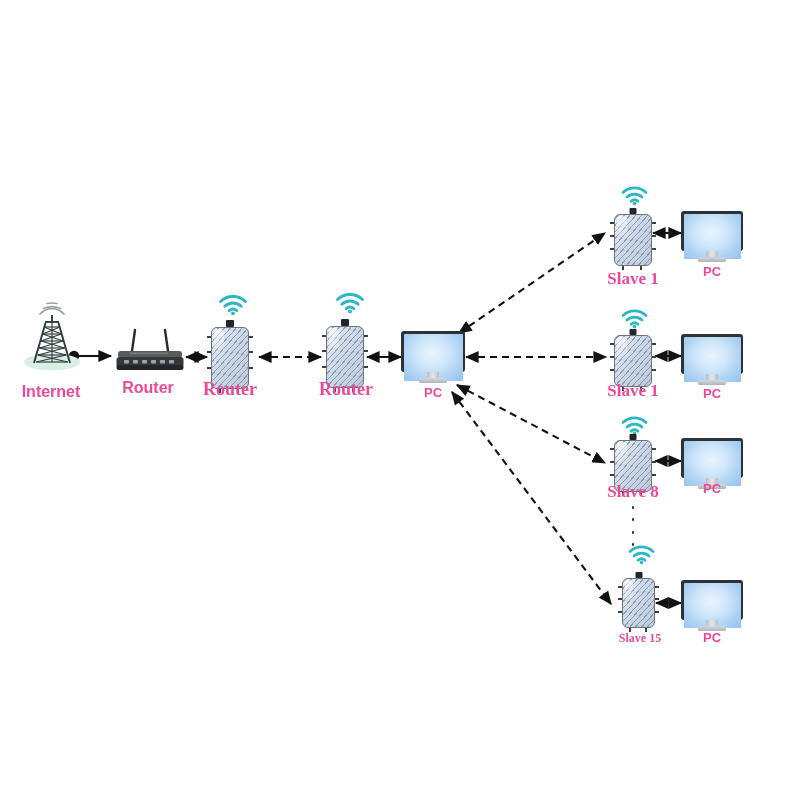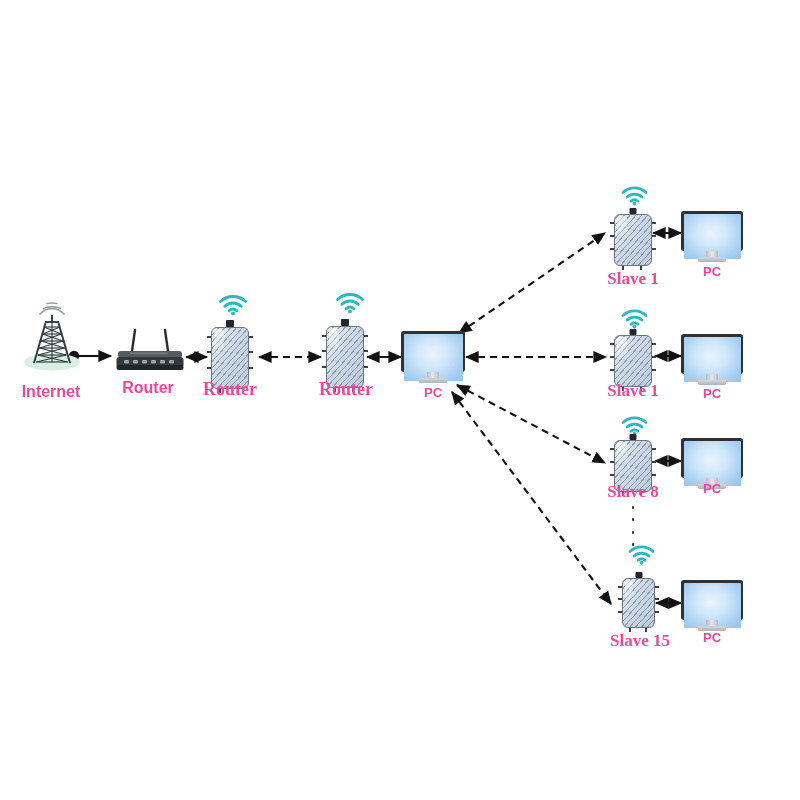--- a/index.html
+++ b/index.html
@@ -364,21 +364,21 @@
     <div class="stub" style="left:-4px;top:20px;width:5px;height:1.5px;"></div>
     <div class="stub" style="left:-4px;top:33px;width:5px;height:1.5px;"></div>
     <div class="stub" style="right:-4px;top:8px;width:5px;height:1.5px;"></div>
     <div class="stub" style="right:-4px;top:20px;width:5px;height:1.5px;"></div>
     <div class="stub" style="right:-4px;top:33px;width:5px;height:1.5px;"></div>
     <div class="stub" style="left:7px;bottom:-4px;width:1.5px;height:5px;"></div>
     <div class="stub" style="left:23px;bottom:-4px;width:1.5px;height:5px;"></div>
     <div class="body"></div>
       <div class="gloss"></div>
   </div>
-  <div class="lbl serif" style="left:600px;top:632px;width:80px;font-size:17px;">Slave 15</div>
+  <div class="lbl serif" style="left:600px;top:632px;width:80px;font-size:12px;">Slave 15</div>
 
   <div class="mon" style="left:681px;top:580px;width:62px;height:50px;">
     <div class="bezel" style="width:62px;height:40px;"></div>
     <div class="screen"></div>
     <div class="neck" style="left:25px;top:40px;width:12px;height:7px;"></div>
     <div class="foot" style="left:17px;top:46px;width:28px;height:4.5px;"></div>
   </div>
   <div class="lbl sans" style="left:682px;top:631px;width:60px;font-size:13px;">PC</div>
 
 </div>

